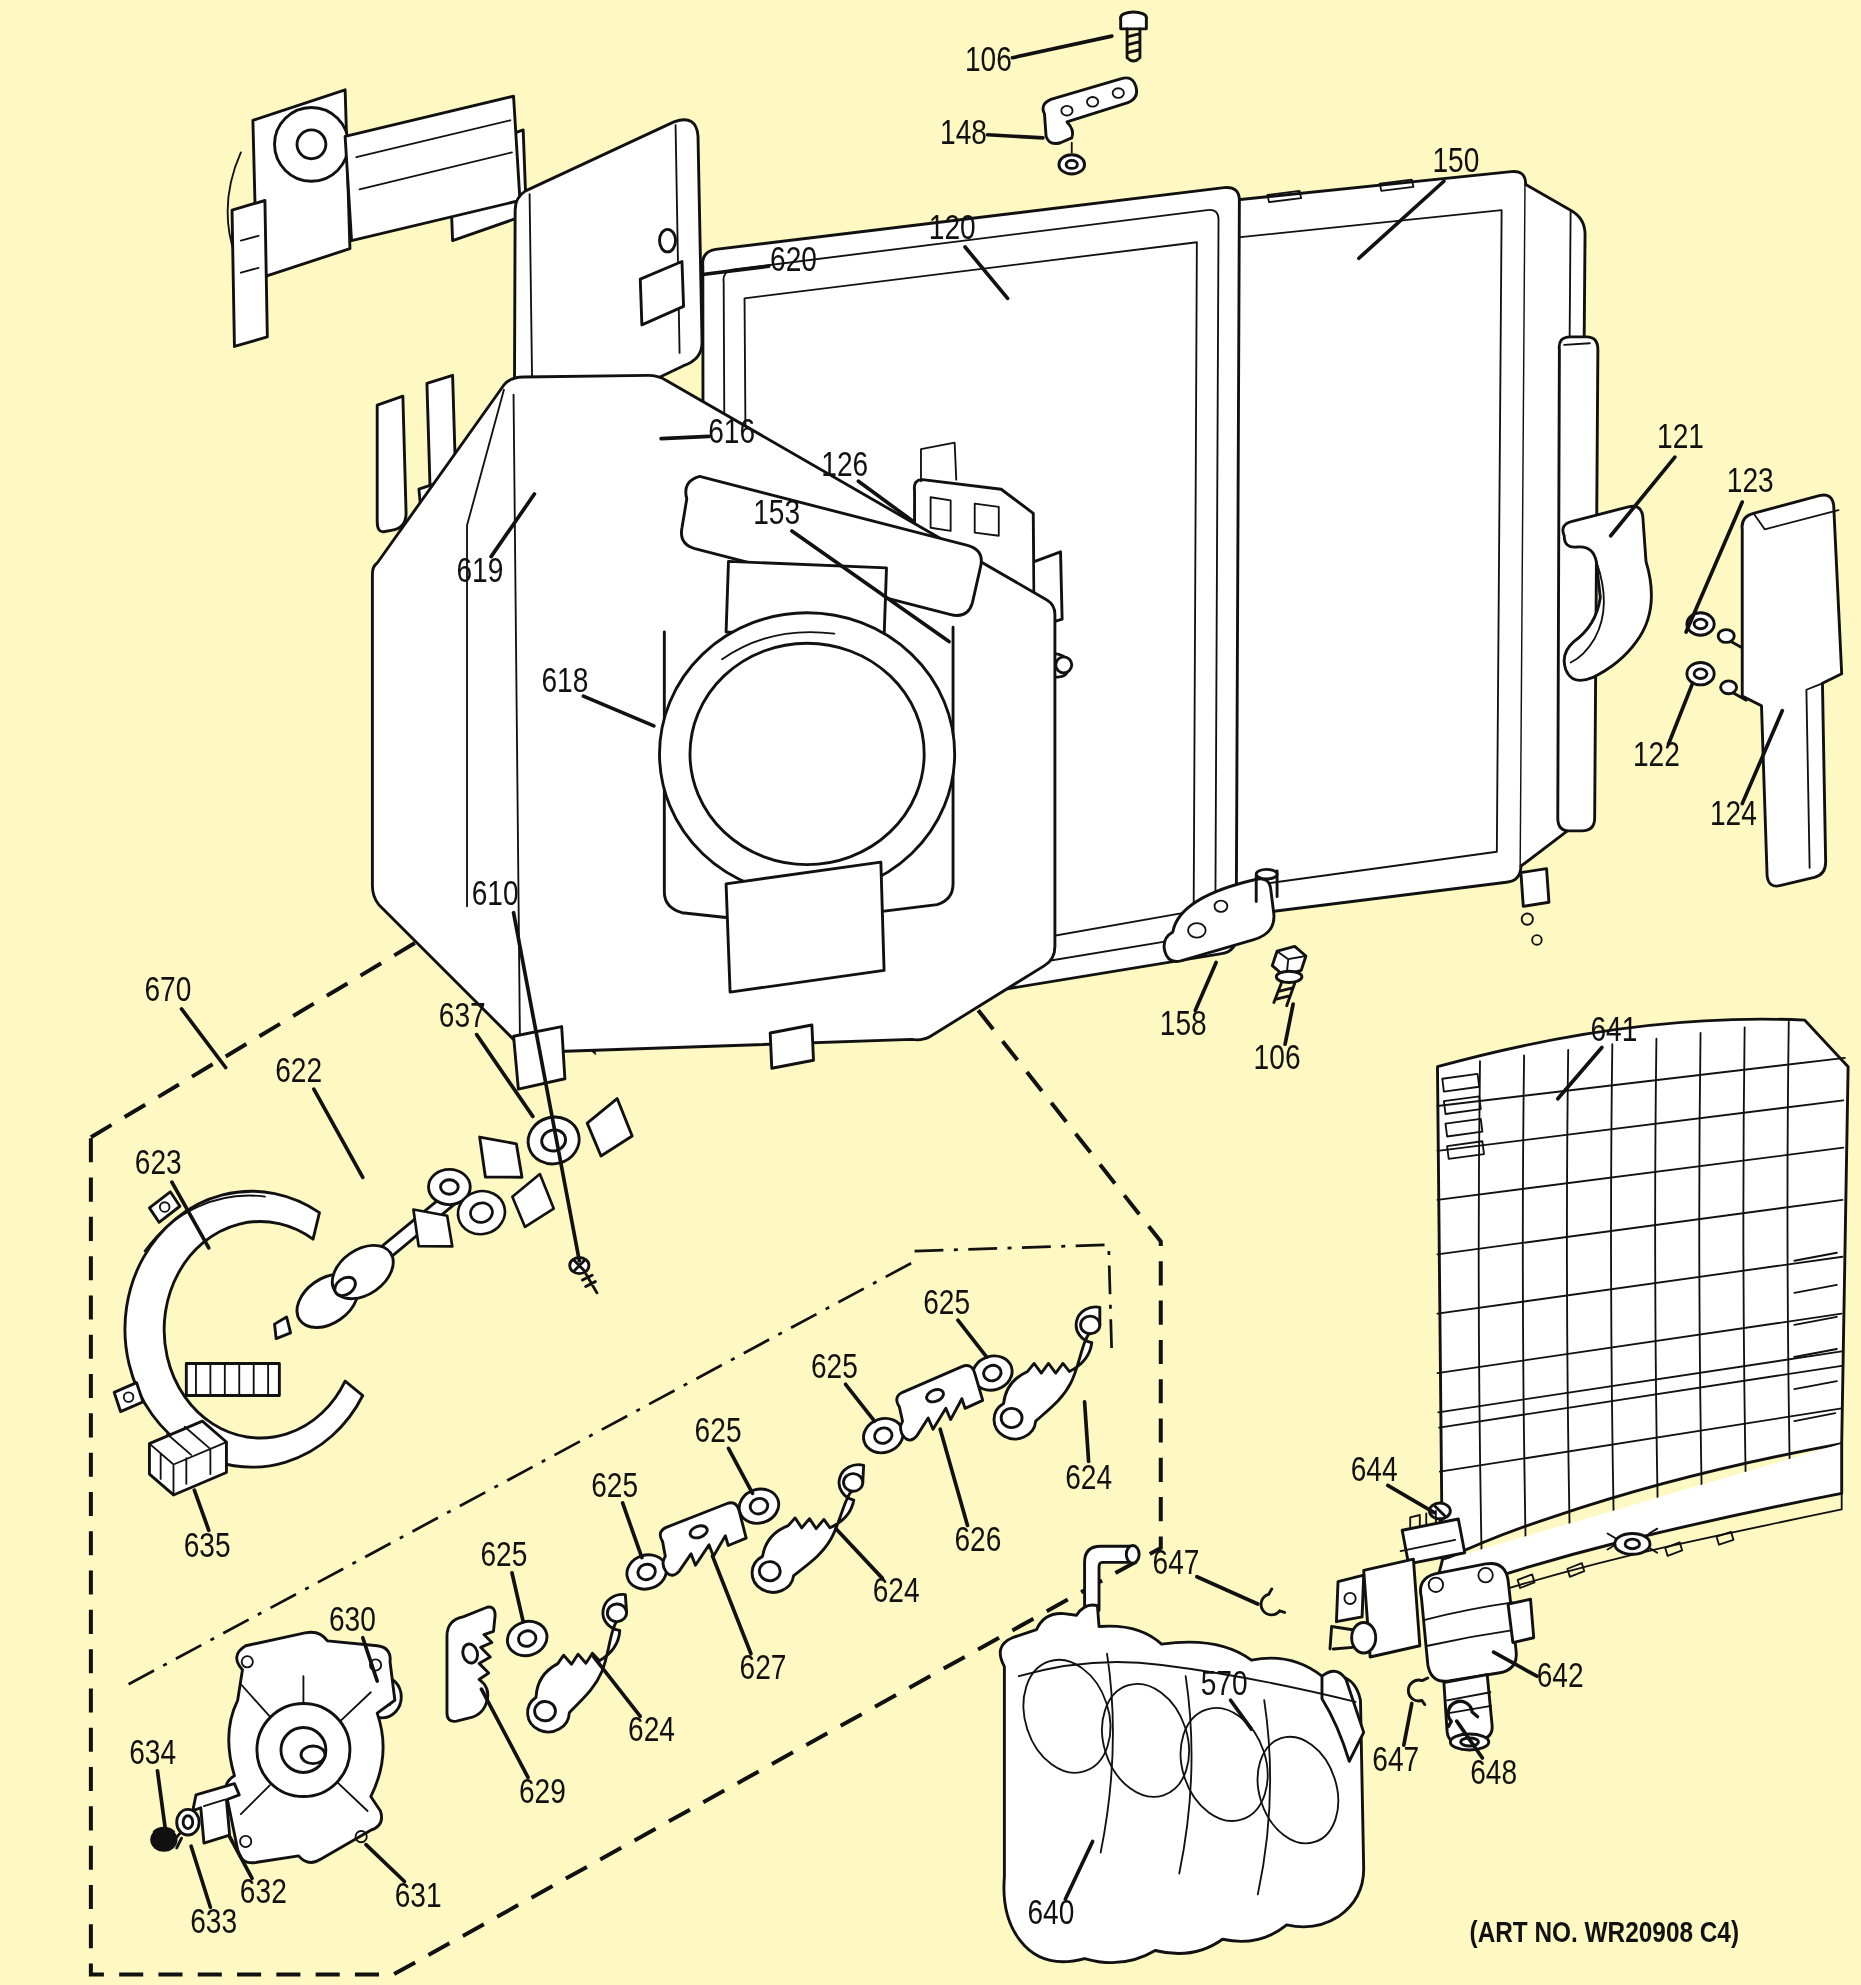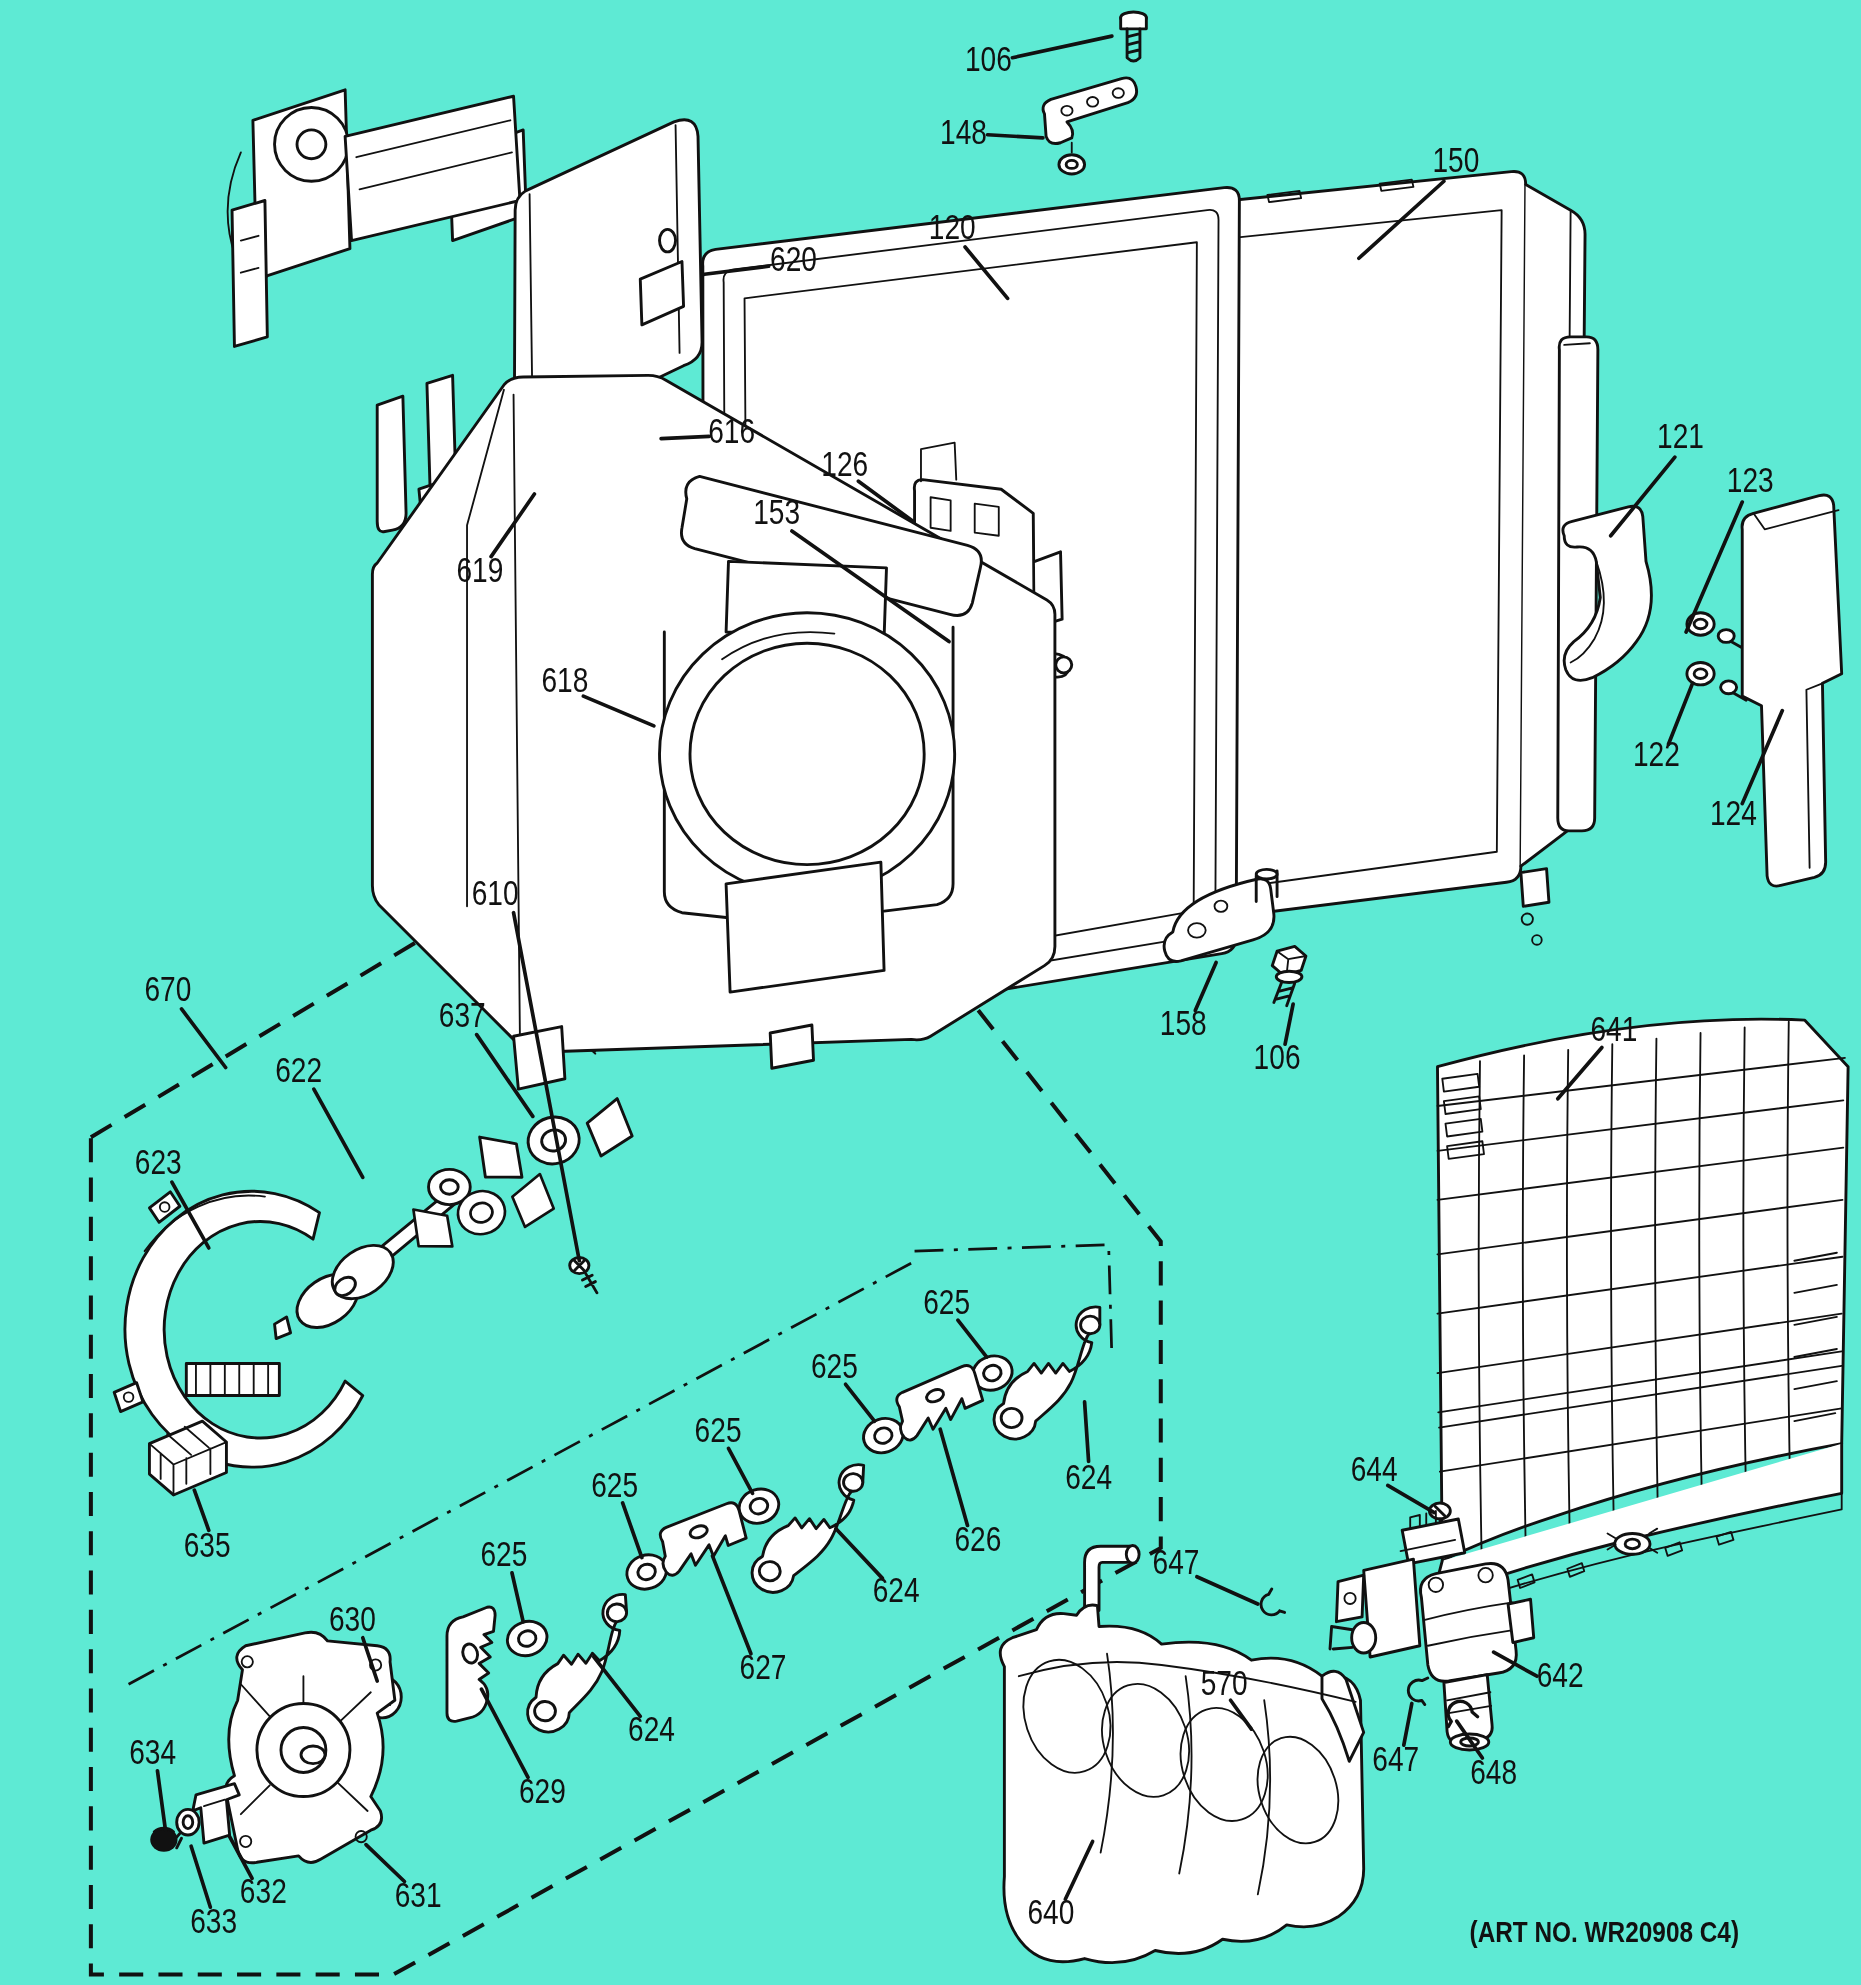--- a/index.html
+++ b/index.html
@@ -1,16 +1,16 @@
 <!DOCTYPE html>
 <html style="font-size:13px"><head>
 <meta charset="utf-8">
 <style>
   html,body{margin:0;padding:0;background:#fff;}
-  .canvas{position:relative;width:1862px;height:1985px;background:#5eead4;overflow:hidden;}
+  .canvas{position:relative;width:1862px;height:1985px;background:#fef9c3;overflow:hidden;}
   svg{display:block;}
   .part{fill:#fff;stroke:#111;stroke-width:3.6;stroke-linejoin:round;stroke-linecap:round;}
   .ink{fill:none;stroke:#111;stroke-width:3.6;stroke-linejoin:round;stroke-linecap:round;}
   .thin{fill:none;stroke:#111;stroke-width:2.3;stroke-linejoin:round;stroke-linecap:round;}
   .solid{fill:#111;stroke:none;}
   .dash{fill:none;stroke:#111;stroke-width:5;stroke-dasharray:30 19;stroke-linejoin:miter;}
   .dashdot{fill:none;stroke:#111;stroke-width:3.4;stroke-dasharray:36 13 5 13;}
   text.part-num{font-family:"Liberation Sans",sans-serif;font-size:44px;fill:#111;text-anchor:middle;}
   text.art{font-family:"Liberation Sans",sans-serif;font-size:37px;font-weight:bold;fill:#111;text-anchor:middle;}
   line.leader{stroke:#111;stroke-width:4.6;stroke-linecap:round;}

